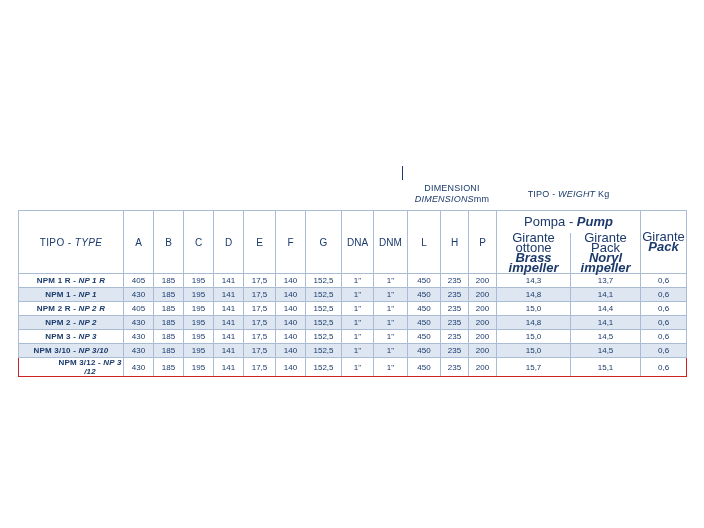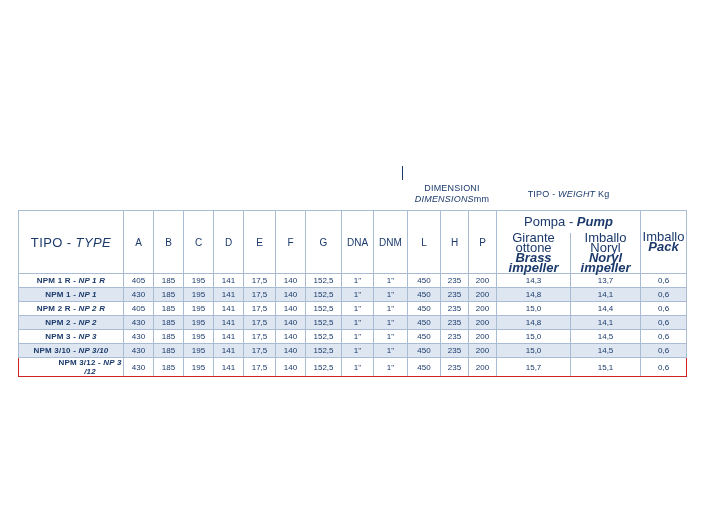--- a/index.html
+++ b/index.html
@@ -54,21 +54,21 @@
     font-weight: bold;
     line-height: 11px;
     letter-spacing: .2px;
   }
   .grp-title .ital { font-style: italic; }
   .col-letter {
     font-size: 10px;
     font-weight: bold;
   }
   .tipo-cell {
-    font-size: 13px;
+    font-size: 10px;
     font-weight: bold;
     letter-spacing: .4px;
   }
   .tipo-cell .ital { font-style: italic; }
   .sub-label {
     font-size: 13px;
     font-weight: bold;
     line-height: 10px;
   }
   .sub-label .ital { font-style: italic; font-weight: bold; }
@@ -167,32 +167,32 @@
       <td class="col-letter" rowspan="2">G</td>
       <td class="col-letter" rowspan="2">DNA</td>
       <td class="col-letter" rowspan="2">DNM</td>
       <td class="col-letter" rowspan="2">L</td>
       <td class="col-letter" rowspan="2">H</td>
       <td class="col-letter" rowspan="2">P</td>
       <td class="sub-label nobord-b" colspan="2">
         <span>Pompa - </span><span class="ital">Pump</span>
       </td>
       <td class="sub-label" rowspan="2">
-        <div>Imballo</div>
+        <div>Girante</div>
         <div class="ital">Pack</div>
       </td>
     </tr>
 
     <tr class="hdr-sub">
       <td class="sub-label nobord-t">
         <div>Girante ottone</div>
         <div class="ital">Brass impeller</div>
       </td>
       <td class="sub-label nobord-t">
-        <div>Imballo Noryl</div>
+        <div>Girante Pack</div>
         <div class="ital">Noryl impeller</div>
       </td>
     </tr>
 
     <tr class="data">
       <td class="type"><span>NPM 1 R  -  </span><span class="ital">NP 1 R</span></td>
       <td>405</td>
       <td>185</td>
       <td>195</td>
       <td>141</td>

